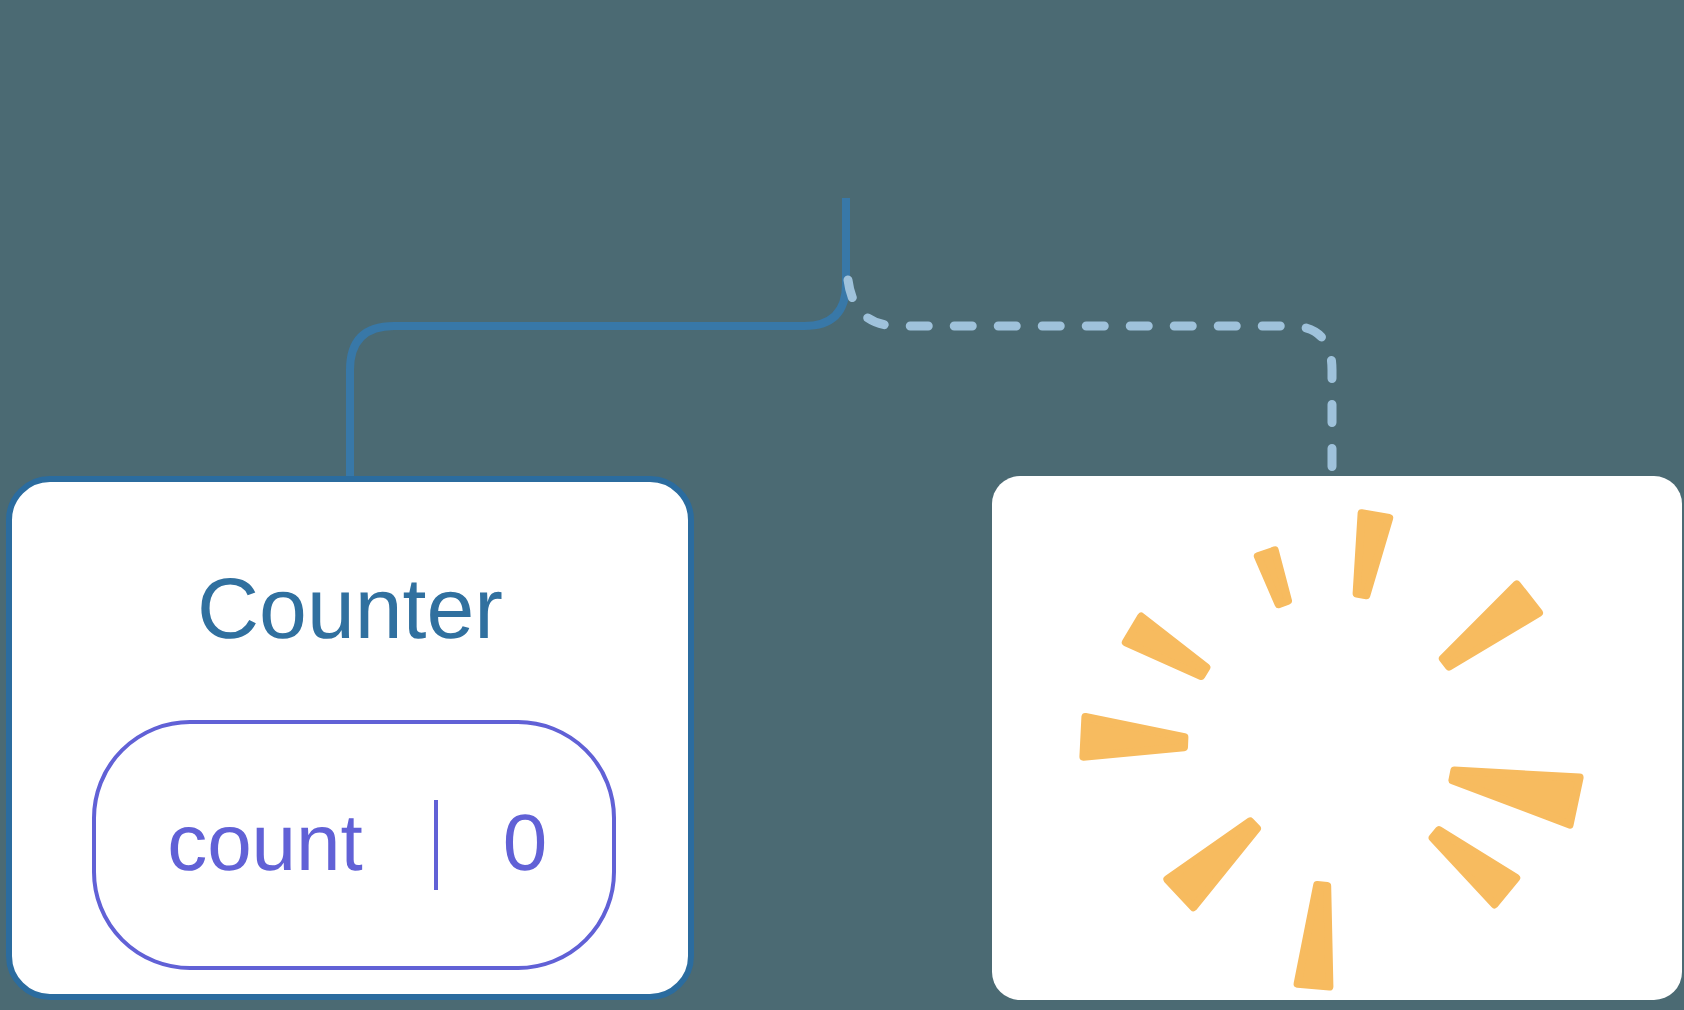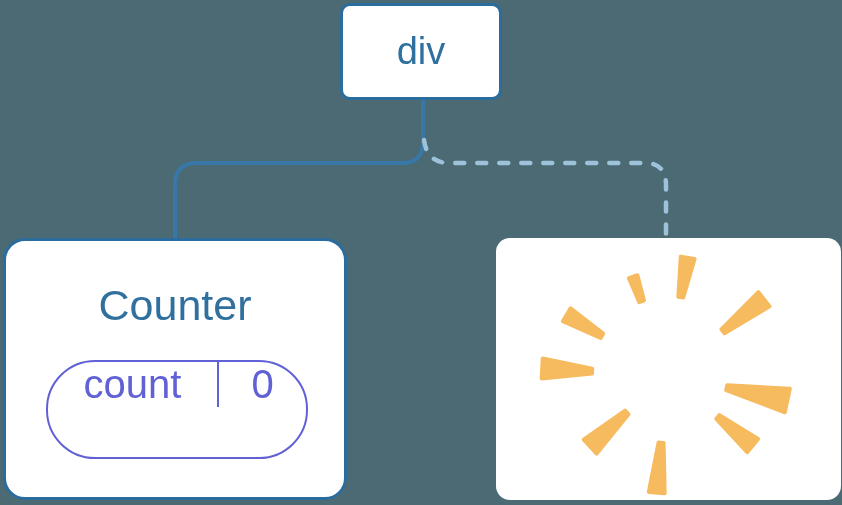--- a/index.html
+++ b/index.html
@@ -36,23 +36,23 @@
   }
   .node-counter{
     left:3px;top:238px;width:344px;height:262px;
     border:3px solid var(--node-border-blue);border-radius:22px;
   }
   .counter-title{
     margin-top:40px;text-align:center;
     font-size:43px;color:var(--text-blue);
   }
   .state-pill{
-    position:absolute;left:40px;top:119px;width:262px;height:99px;
+    position:absolute;left:40px;top:119px;width:262px;height:125px;
     border:2.5px solid var(--state-purple);border-radius:49px;
-    display:flex;align-items:flex-start;
+    display:flex;align-items:center;
     font-size:40px;color:var(--state-purple);
   }
   .pill-name{
     flex:0 0 171px;display:flex;align-items:center;justify-content:center;
     border-right:2.5px solid var(--state-purple);
   }
   .pill-value{
     flex:1;display:flex;align-items:center;justify-content:center;
   }
   .node-removed{
@@ -68,23 +68,20 @@
 </head>
 <body>
 
 <div class="stage">
 
   <svg class="connectors" viewBox="0 0 842 505">
     <path class="connector-solid" d="M 423 99 L 423 142 Q 423 163 402 163 L 197 163 Q 175 163 175 185 L 175 240"></path>
     <path class="connector-dashed" d="M 424 140 Q 427 163 449 163 L 645 163 Q 666 163 666 185 L 666 240"></path>
   </svg>
 
-  <div class="card node-root">
-    <span>div</span>
-  </div>
 
   <div class="card node-counter">
     <div class="counter-title">Counter</div>
     <div class="state-pill">
       <div class="pill-name">count</div>
       <div class="pill-value">0</div>
     </div>
   </div>
 
   <div class="card node-removed">

